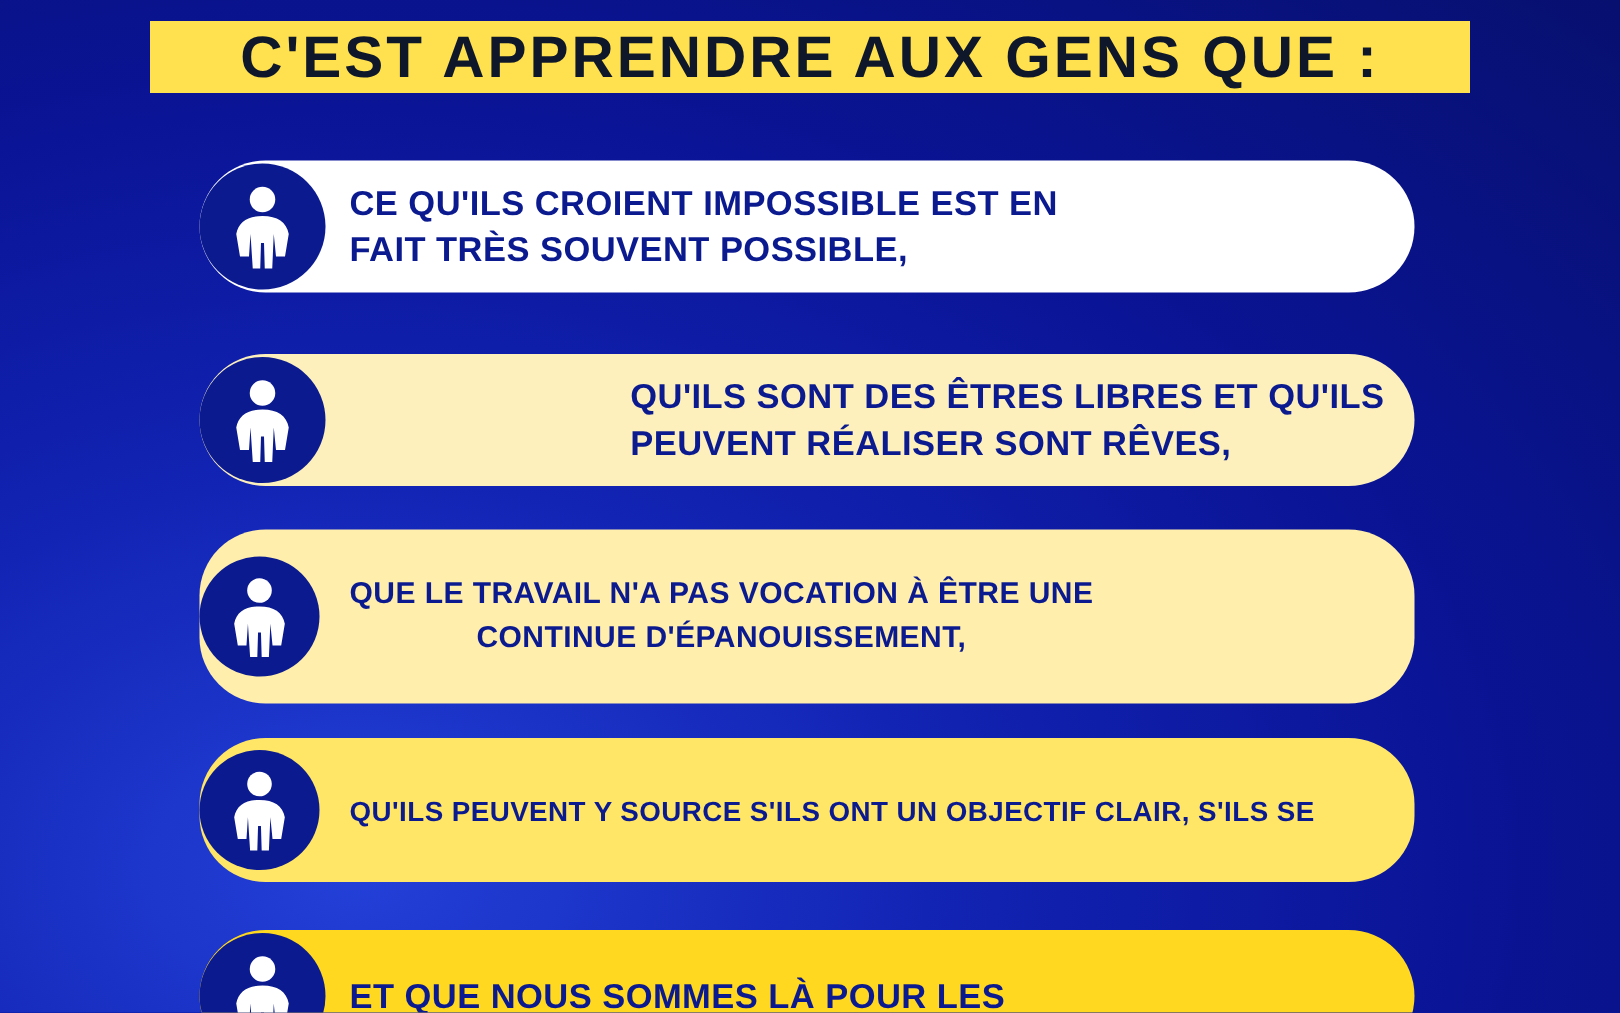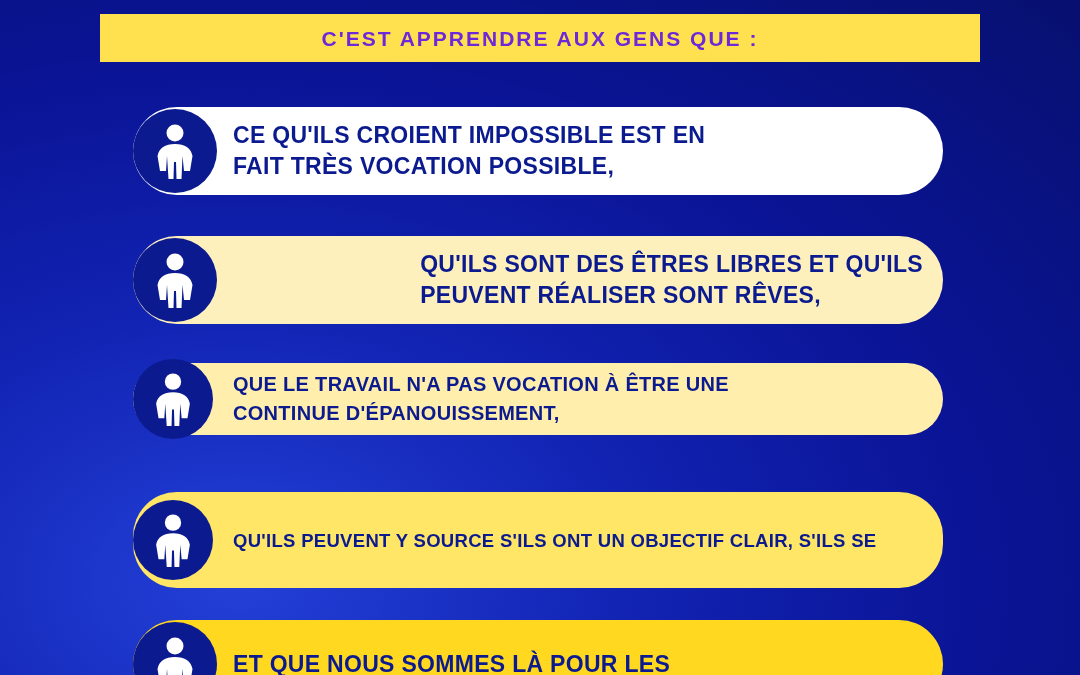--- a/index.html
+++ b/index.html
@@ -26,22 +26,22 @@
     left: 100px;
     top: 14px;
     width: 880px;
     height: 48px;
     background: #ffe14f;
     display: flex;
     align-items: center;
     justify-content: center;
   }
   .header-title {
-    color: #6d28d9;
-    font-size: 21px;
+    color: #0f172a;
+    font-size: 39px;
     font-weight: bold;
     letter-spacing: 2.0px;
     white-space: nowrap;
     line-height: 1;
   }
   
   .row {
     position: absolute;
     left: 133px;
     width: 810px;
@@ -71,21 +71,21 @@
   }
   .icon-wrap svg { display: block; }
 
   
   #row-1 { top: 107px; height: 88px; background: #ffffff; align-items: center; }
   #row-1 .text { font-size: 23px; line-height: 31px; margin-left: 100px; padding-right: 20px; }
 
   #row-2 { top: 236px; height: 88px; background: #fdf0bd; justify-content: flex-end; }
   #row-2 .text { font-size: 23px; line-height: 31px; margin-left: 100px; padding-right: 20px; }
 
-  #row-3 { top: 363px; height: 72px; background: #ffeeac; }
+  #row-3 { top: 353px; height: 116px; background: #ffeeac; text-align: center; }
   #row-3 .text { font-size: 20px; line-height: 29px; margin-left: 100px; padding-right: 20px; }
 
   #row-4 { top: 492px; height: 96px; background: #ffe666; }
   #row-4 .text { font-size: 18.5px; line-height: 27px; margin-left: 100px; padding-right: 12px; }
 
   #row-5 { top: 620px; height: 88px; background: #ffd81f; }
   #row-5 .text { font-size: 23px; line-height: 31px; margin-left: 100px; padding-right: 20px; }
 
   .row-3 .icon-wrap, .row-4 .icon-wrap { width: 80px; height: 80px; }
 </style>
@@ -100,21 +100,21 @@
 
   <div class="row" id="row-1">
     <div class="icon-wrap">
       <svg width="56" height="58" viewBox="0 0 56 58" aria-hidden="true">
         <circle cx="28" cy="11" r="8.5" fill="#ffffff"></circle>
         <path d="M28 22 C18 22 12 26 10.5 34 L13 49 L19 49 L20 34 L21.5 57 L26.5 57 L27 40 L29 40 L29.5 57 L34.5 57 L35.5 34 L37 49 L43 49 L45.5 34 C44 26 38 22 28 22 Z" fill="#ffffff"></path>
       </svg>
     </div>
     <div class="text">
       <div>CE QU'ILS CROIENT IMPOSSIBLE EST EN</div>
-      <div>FAIT TRÈS VOCATION POSSIBLE,</div>
+      <div>FAIT TRÈS SOUVENT POSSIBLE,</div>
     </div>
   </div>
 
   <div class="row" id="row-2">
     <div class="icon-wrap">
       <svg width="56" height="58" viewBox="0 0 56 58" aria-hidden="true">
         <circle cx="28" cy="11" r="8.5" fill="#ffffff"></circle>
         <path d="M28 22 C18 22 12 26 10.5 34 L13 49 L19 49 L20 34 L21.5 57 L26.5 57 L27 40 L29 40 L29.5 57 L34.5 57 L35.5 34 L37 49 L43 49 L45.5 34 C44 26 38 22 28 22 Z" fill="#ffffff"></path>
       </svg>
     </div>

